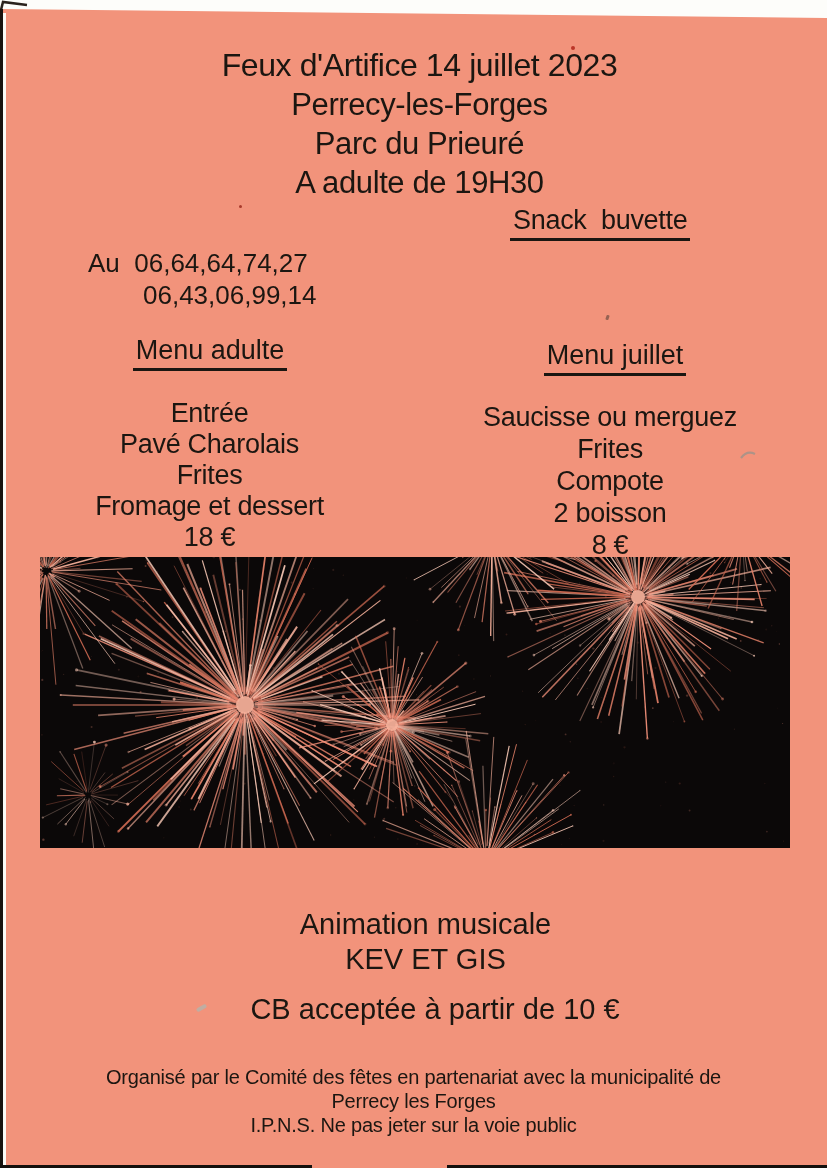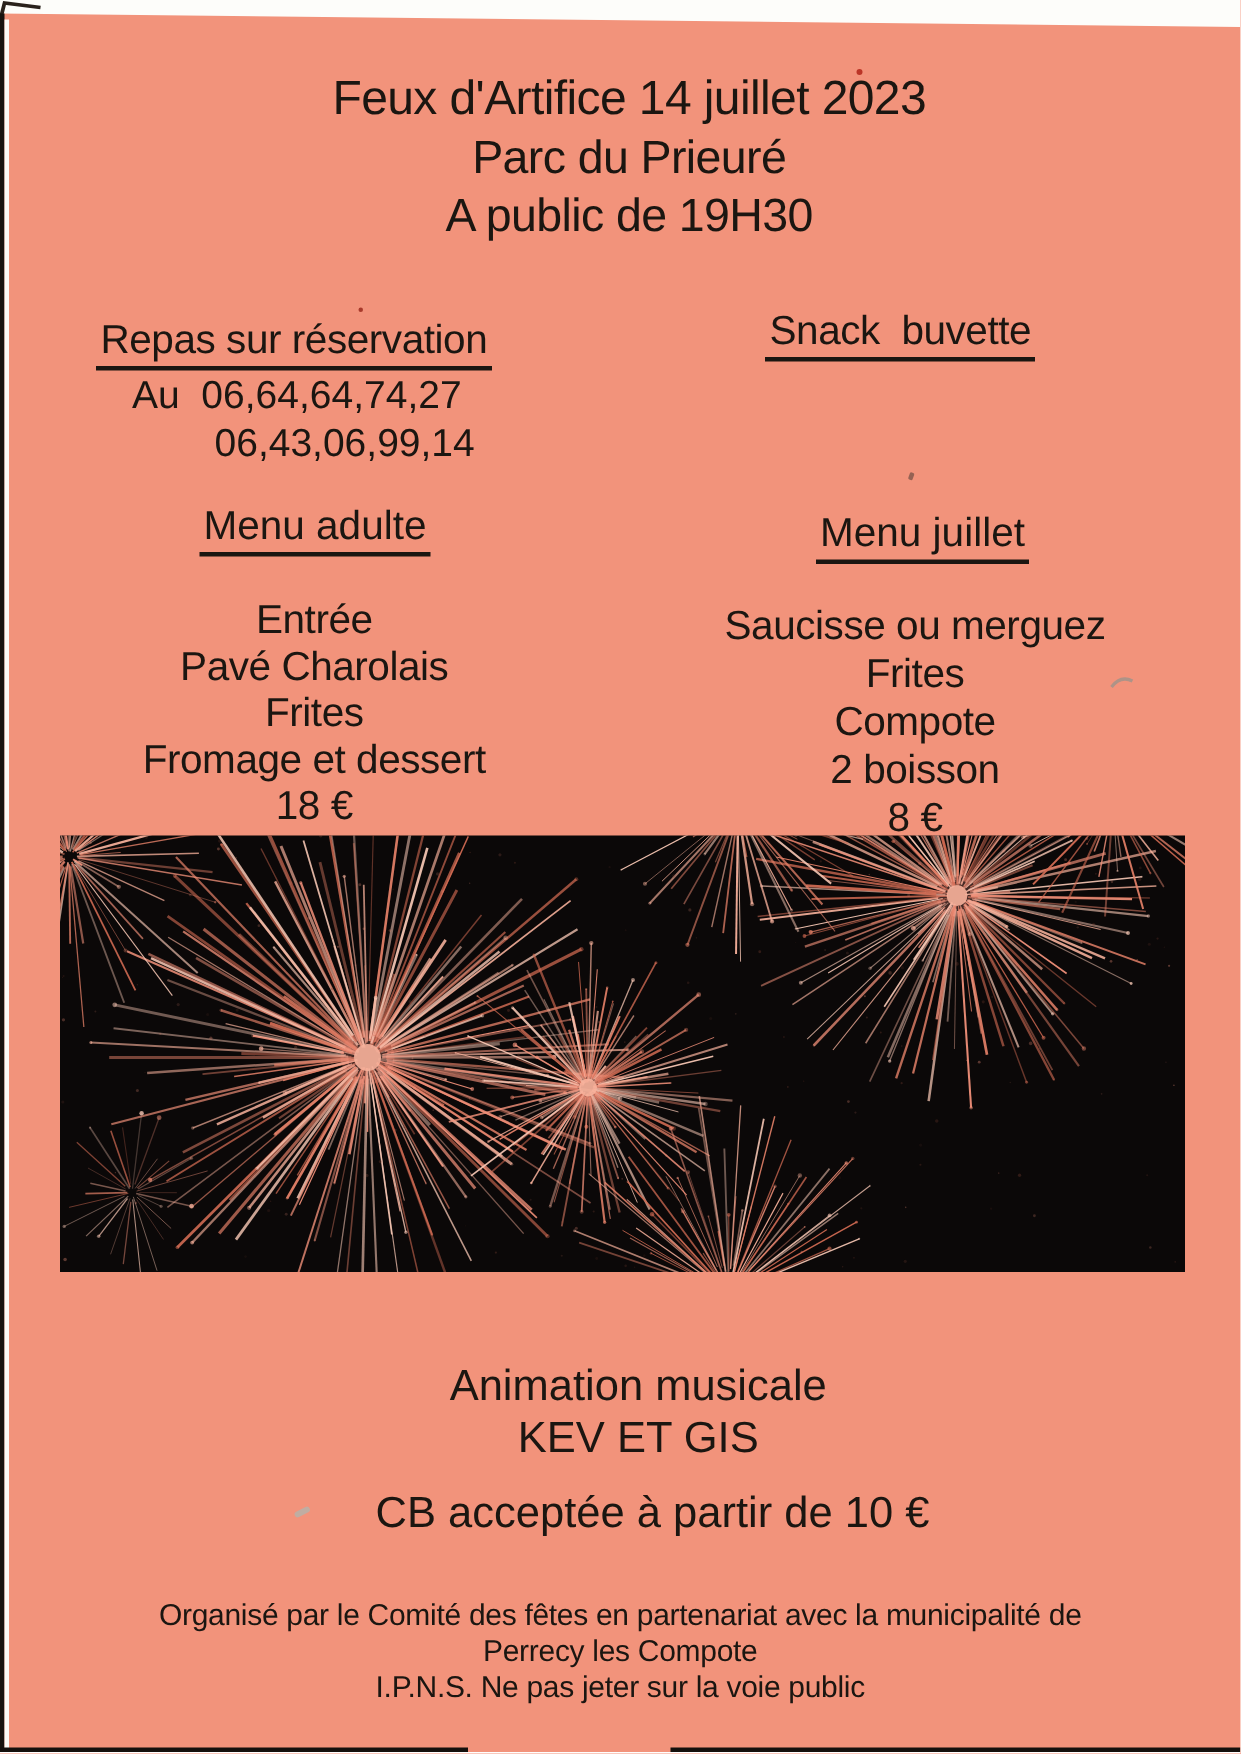--- a/index.html
+++ b/index.html
@@ -55,27 +55,25 @@
   .speck-dark{left:606px;top:315px;width:3px;height:5px;background:#4a3b33;opacity:.55;
               transform:rotate(20deg);border-radius:1px;}
 </style>
 </head>
 <body>
 
 <div class="page">
 
   <div class="abs header ctr">
     <div class="t1">Feux d'Artifice 14 juillet 2023</div>
+    <div>Perrecy-les-Forges</div>
     <div>Parc du Prieuré</div>
-    <div>A public de 19H30</div>
+    <div>A adulte de 19H30</div>
   </div>
 
-  <div class="abs resa-title">
-    <span class="u">Repas sur réservation</span>
-  </div>
   <div class="abs phone1 pre">Au  06,64,64,74,27</div>
   <div class="abs phone2 pre">06,43,06,99,14</div>
 
   <div class="abs snack-title">
     <span class="u pre">Snack  buvette</span>
   </div>
 
   <div class="abs menu-adult-head ctr">
     <span class="u">Menu adulte</span>
   </div>
@@ -1174,21 +1172,21 @@
 
   <div class="abs music ctr">
     <div>Animation musicale</div>
     <div>KEV ET GIS</div>
   </div>
 
   <div class="abs payment ctr">CB acceptée à partir de 10 €</div>
 
   <div class="abs footer ctr">
     <div>Organisé par le Comité des fêtes en partenariat avec la municipalité de</div>
-    <div>Perrecy les Compote</div>
+    <div>Perrecy les Forges</div>
     <div>I.P.N.S. Ne pas jeter sur la voie public</div>
   </div>
 
   <div class="abs scan-top"></div>
   <svg class="abs corner-mark" width="30" height="12">
     <path d="M1,10 L3,2 L27,5" stroke="#2a221c" stroke-width="2.5" fill="none"></path>
   </svg>
   <div class="abs edge-left-black"></div>
   <div class="abs edge-left-white"></div>
   <div class="abs bottom-line-a"></div>

